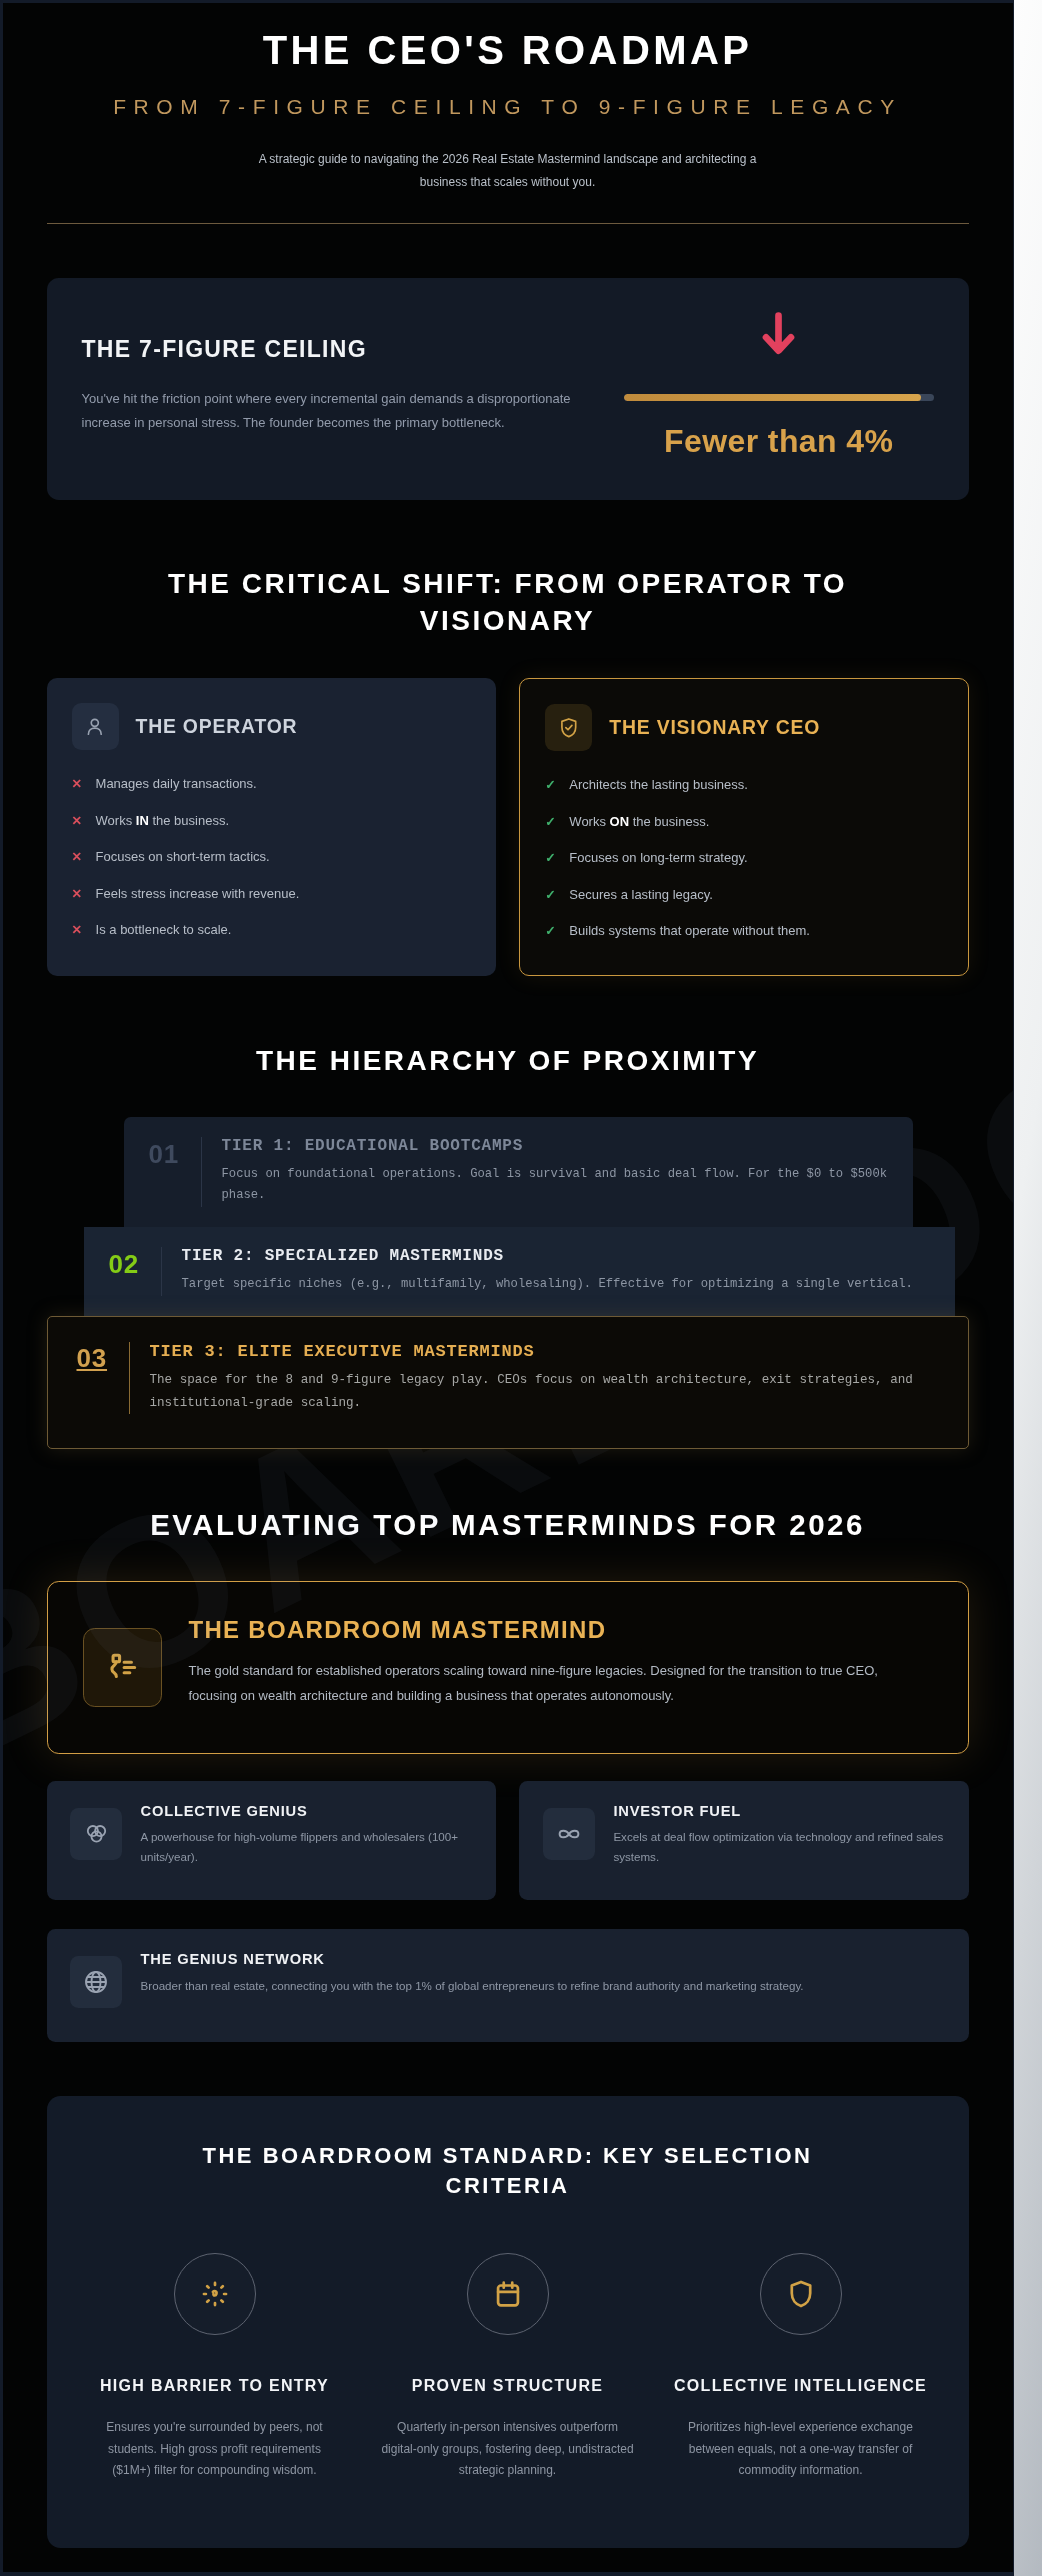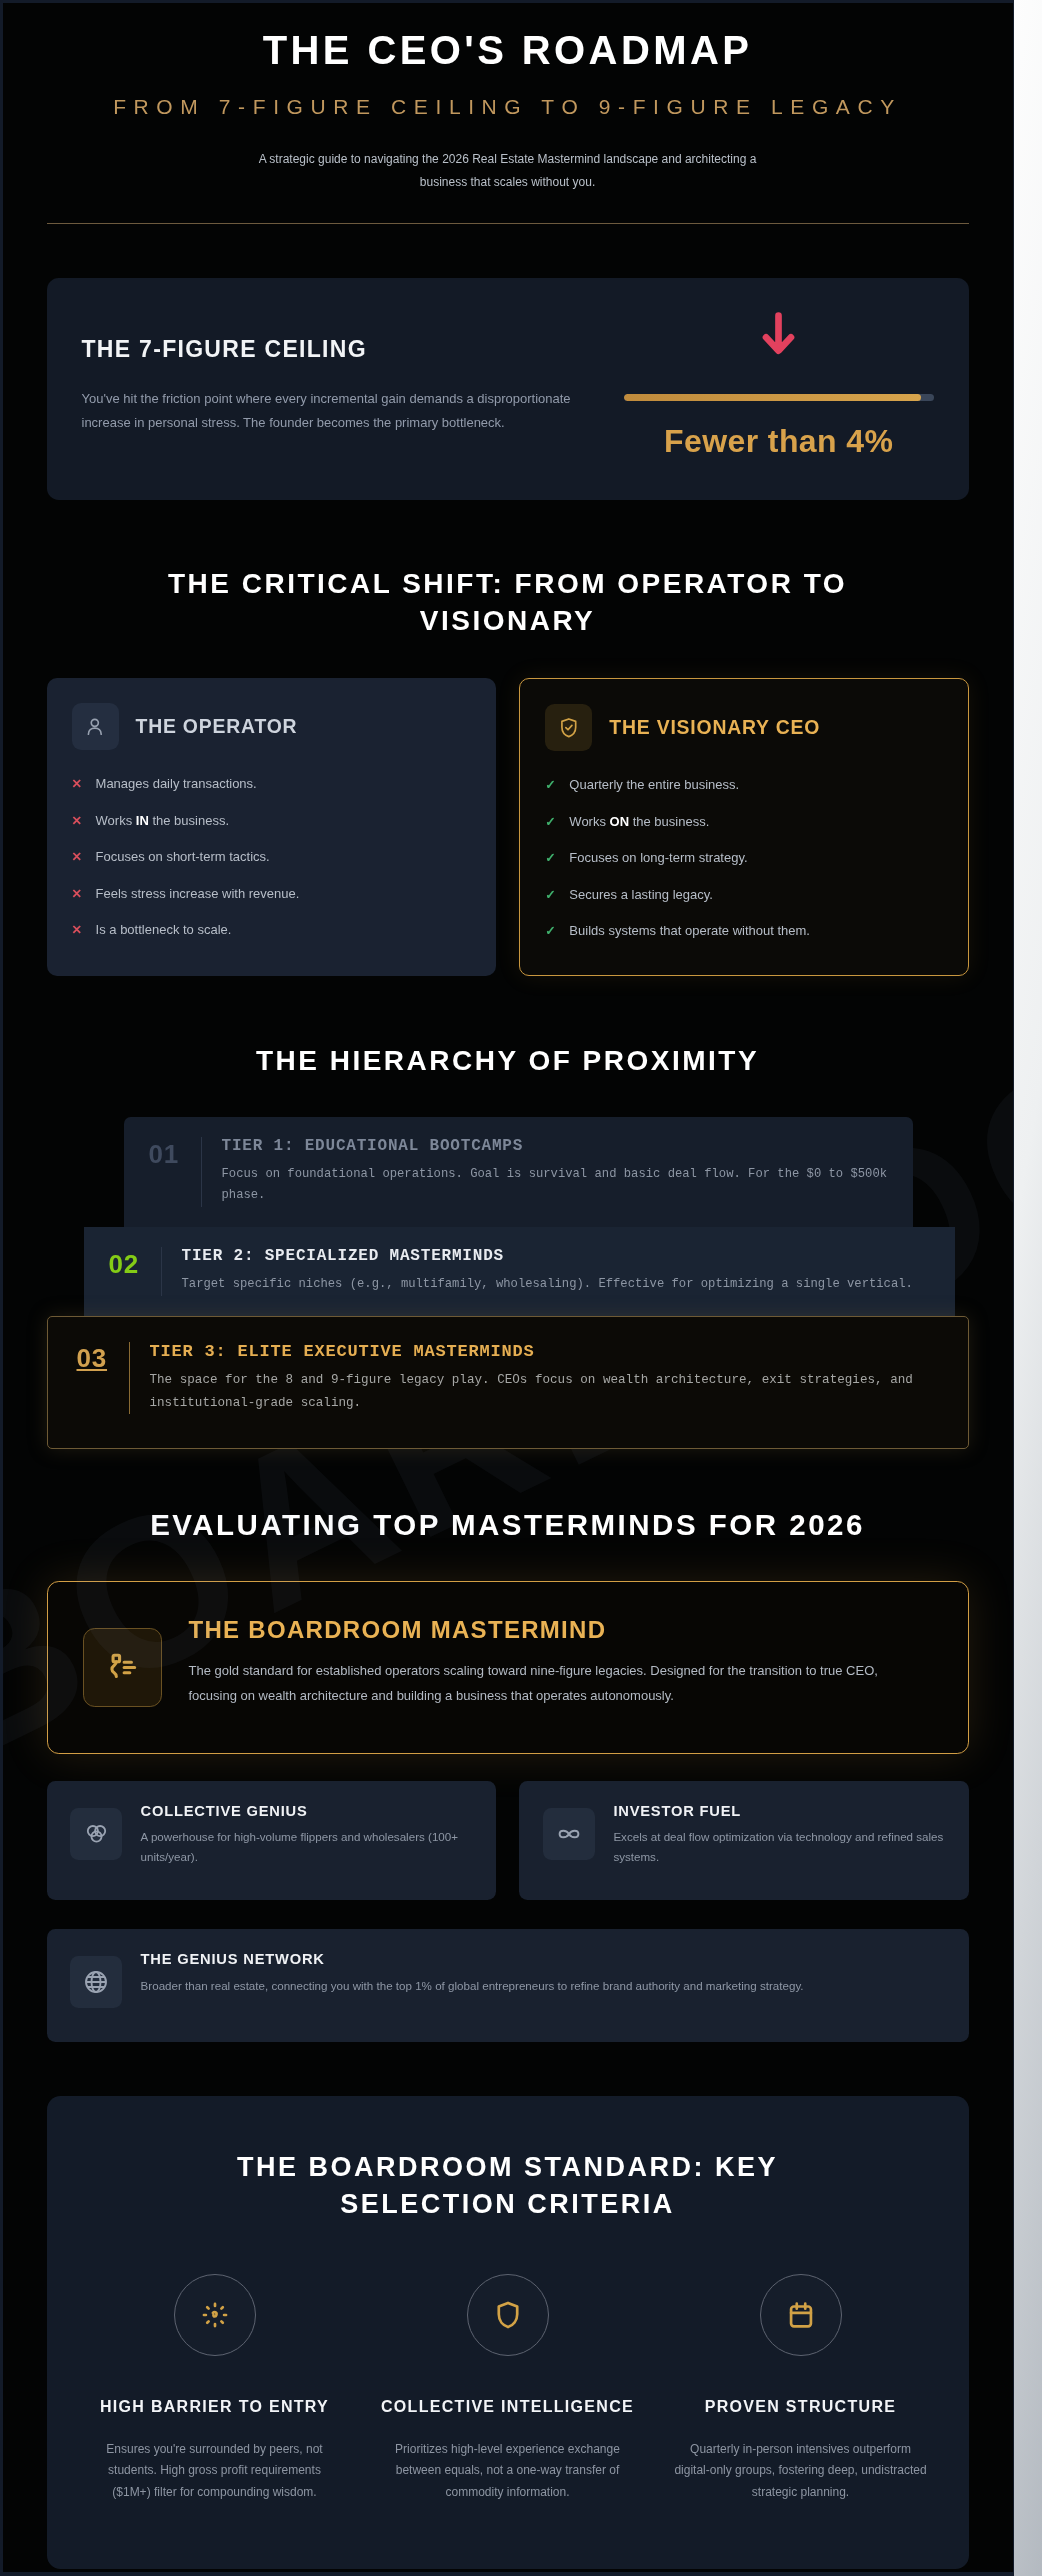--- a/index.html
+++ b/index.html
@@ -99,21 +99,21 @@
   .mini-grid { margin:27px 44px 0; display:grid; grid-template-columns:1fr 1fr; gap:23.6px; }
   .mini-card { background:#19212f; border-radius:8.4px; padding:22px 23.6px 34px; display:flex; gap:18.5px; align-items:flex-start; }
   .mini-card .icon-box { width:52px; height:52px; background:#232d3d; border-radius:8.4px; margin-top:5px; }
   .mini-title { color:#f0f2f5; font-size:14.7px; font-weight:800; letter-spacing:0.8px; }
   .mini-desc { margin-top:8.4px; color:#8e97a5; font-size:11.6px; line-height:1.7; }
   .mini-wide { margin:29px 44px 0; }
   .mini-wide .mini-desc { max-width:758px; }
 
   
   .standard { margin:54px 44px 0; background:#131b28; border-radius:13.5px; padding:45px 40px 66px; }
-  .standard-h { font-size:27px; max-width:640px; margin:8px auto; line-height:1.35; }
+  .standard-h { font-size:22px; max-width:640px; margin:0 auto; line-height:1.35; }
   .criteria { margin-top:52px; display:grid; grid-template-columns:1fr 1fr 1fr; gap:37px; text-align:center; }
   .crit-circle { width:82px; height:82px; border-radius:50%; border:1.3px solid #5d6370; background:#151d2a;
     display:flex; align-items:center; justify-content:center; margin:0 auto; }
   .crit-title { margin-top:39px; color:#f2f4f7; font-size:16px; font-weight:800; letter-spacing:1.3px; line-height:1.45; }
   .crit-desc { margin:20px auto 0; color:#8d95a2; font-size:12px; line-height:1.8; max-width:253px; }
 </style>
 </head>
 <body>
 
 <div class="frame">
@@ -188,21 +188,21 @@
             <svg width="23.6" height="23.6" viewBox="0 0 24 24" fill="none" stroke="#d2a246" stroke-width="1.7" stroke-linecap="round" stroke-linejoin="round">
               <path d="M12 3 L19 5.5 V11.5 C19 16.2 16 19.6 12 21 C8 19.6 5 16.2 5 11.5 V5.5 Z"></path>
               <path d="M9 11.8 L11.2 14 L15.2 9.5"></path>
             </svg>
           </span>
           <span class="comp-title-vis">THE VISIONARY CEO</span>
         </div>
         <ul class="comp-list">
           <li>
               <span class="mark check">✓</span>
-              <span>Quarterly the entire business.</span>
+              <span>Architects the lasting business.</span>
             </li>
           <li>
               <span class="mark check">✓</span>
               <span>Works <b>ON</b> the business.</span>
             </li>
           <li>
               <span class="mark check">✓</span>
               <span>Focuses on long-term strategy.</span>
             </li>
           <li>
@@ -307,35 +307,35 @@
             <svg width="34" height="34" viewBox="0 0 24 24" fill="none" stroke="#d2a246" stroke-width="1.9" stroke-linecap="round">
               <path d="M10.5 10.5 C11.5 9.5 13.5 10 13 12 C12.6 13.5 10.8 13.4 10.9 11.9"></path>
               <path d="M12 4.2 V5.6 M12 18.4 V19.8 M4.2 12 H5.6 M18.4 12 H19.8 M6.5 6.5 L7.5 7.5 M16.5 16.5 L17.5 17.5 M17.5 6.5 L16.5 7.5 M7.5 16.5 L6.5 17.5"></path>
             </svg>
           </div>
           <div class="crit-title">HIGH BARRIER TO ENTRY</div>
           <div class="crit-desc">Ensures you're surrounded by peers, not students. High gross profit requirements ($1M+) filter for compounding wisdom.</div>
         </div>
         <div>
           <div class="crit-circle">
+            <svg width="34" height="34" viewBox="0 0 24 24" fill="none" stroke="#d2a246" stroke-width="1.9" stroke-linecap="round" stroke-linejoin="round">
+              <rect x="5" y="6" width="14" height="14" rx="2"></rect>
+              <path d="M9 4 V7.5 M15 4 V7.5 M5 10.5 H19"></path>
+            </svg>
+          </div>
+          <div class="crit-title">PROVEN STRUCTURE</div>
+          <div class="crit-desc">Quarterly in-person intensives outperform digital-only groups, fostering deep, undistracted strategic planning.</div>
+        </div>
+        <div>
+          <div class="crit-circle">
             <svg width="34" height="34" viewBox="0 0 24 24" fill="none" stroke="#d2a246" stroke-width="1.9" stroke-linejoin="round">
               <path d="M12 3.5 L18.5 6 V11.5 C18.5 16 15.7 19.3 12 20.5 C8.3 19.3 5.5 16 5.5 11.5 V6 Z"></path>
             </svg>
           </div>
           <div class="crit-title">COLLECTIVE INTELLIGENCE</div>
           <div class="crit-desc">Prioritizes high-level experience exchange between equals, not a one-way transfer of commodity information.</div>
         </div>
-        <div>
-          <div class="crit-circle">
-            <svg width="34" height="34" viewBox="0 0 24 24" fill="none" stroke="#d2a246" stroke-width="1.9" stroke-linecap="round" stroke-linejoin="round">
-              <rect x="5" y="6" width="14" height="14" rx="2"></rect>
-              <path d="M9 4 V7.5 M15 4 V7.5 M5 10.5 H19"></path>
-            </svg>
-          </div>
-          <div class="crit-title">PROVEN STRUCTURE</div>
-          <div class="crit-desc">Quarterly in-person intensives outperform digital-only groups, fostering deep, undistracted strategic planning.</div>
-        </div>
       </div>
     </div>
 
   </div>
 </div>
 
 
 </body></html>

